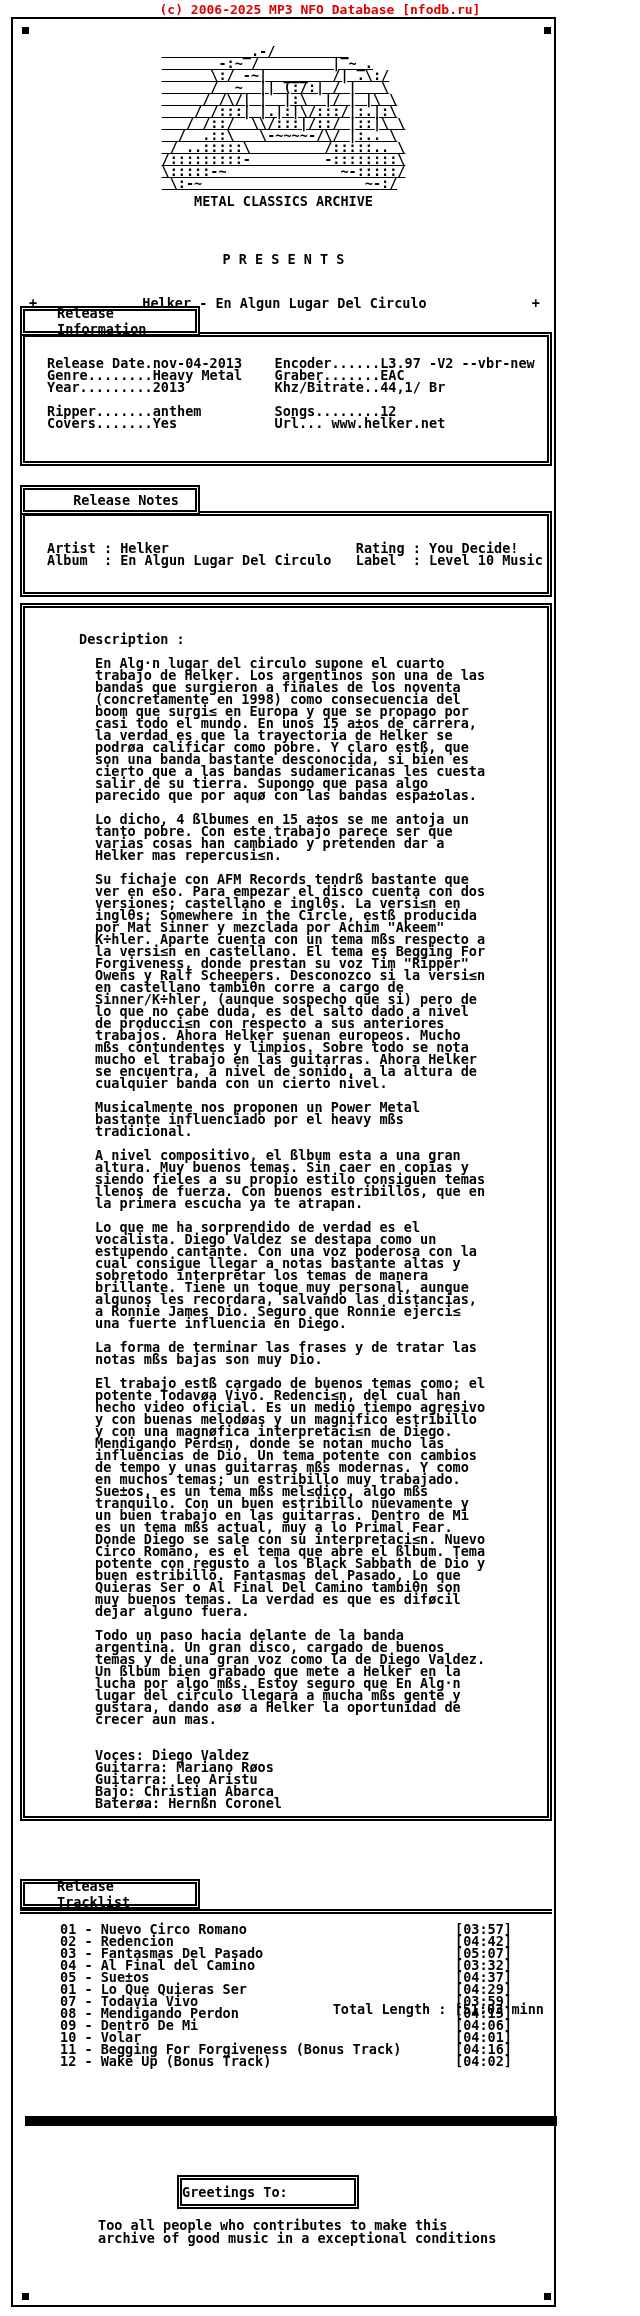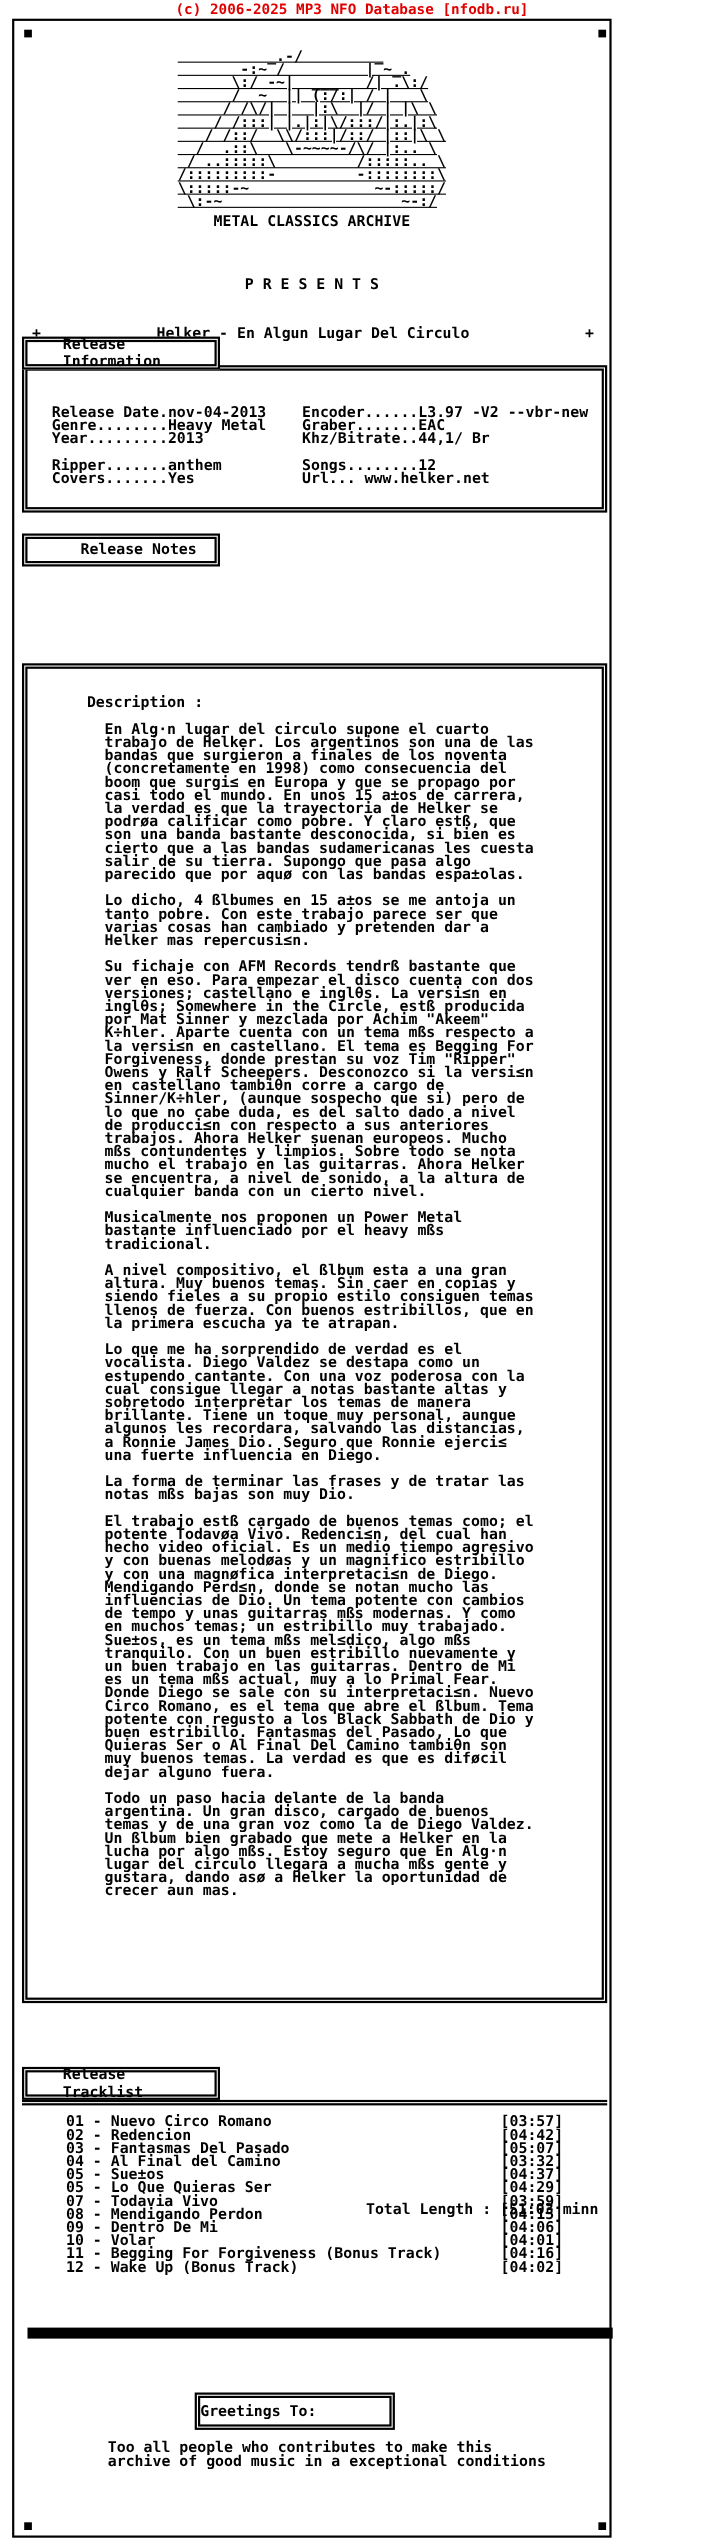--- a/index.html
+++ b/index.html
@@ -30,21 +30,21 @@
     border:5px double #000;background:#fff;z-index:2;
     display:flex;align-items:center;justify-content:center;padding-left:32px;
   }
   .big-box{
     position:absolute;left:7px;width:532px;box-sizing:border-box;
     border:5px double #000;background:#fff;z-index:1;
   }
   .tab-info{top:287px;} .box-info{top:313px;height:134px;}
   .tab-notes{top:466px;} .box-notes{top:492px;height:86px;}
   .box-desc{top:584px;height:1218px;}
-  .info-pre{padding:32px 0 0 22px;}
+  .info-pre{padding:20px 0 0 22px;}
   .notes-pre{padding:26px 0 0 22px;}
   .desc-heading{padding:25px 0 0 54px;}
   .desc-body{padding:12px 0 0 70px;}
   .desc-lineup{padding:24px 0 0 70px;}
   .tl-header{position:absolute;top:1860px;left:7px;width:532px;height:30px;
     border-bottom:5px double #000;box-sizing:content-box;}
   .tab-tracklist{top:1860px;}
   .tracklist-rows{position:absolute;top:1904px;left:47px;width:452px;}
   .track-row{display:flex;justify-content:space-between;height:12px;line-height:12px;}
   .total-length{position:absolute;top:1982px;left:7px;width:524px;text-align:right;}
@@ -95,20 +95,24 @@
     <pre class="info-pre">Release Date.nov-04-2013    Encoder......L3.97 -V2 --vbr-new
 Genre........Heavy Metal    Graber.......EAC
 Year.........2013           Khz/Bitrate..44,1/ Br
 
 Ripper.......anthem         Songs........12
 Covers.......Yes            Url... www.helker.net</pre>
   </div>
 
   <div class="tab-box tab-notes">
     <span>Release Notes</span>
+  </div>
+  <div class="big-box box-notes">
+    <pre class="notes-pre">Artist : Helker                       Rating : You Decide!
+Album  : En Algun Lugar Del Circulo   Label  : Level 10 Music</pre>
   </div>
 
   <div class="big-box box-desc">
     <pre class="desc-heading">Description :</pre>
     <pre class="desc-body">En Alg·n lugar del circulo supone el cuarto
 trabajo de Helker. Los argentinos son una de las
 bandas que surgieron a finales de los noventa
 (concretamente en 1998) como consecuencia del
 boom que surgi≤ en Europa y que se propago por
 casi todo el mundo. En unos 15 a±os de carrera,
@@ -188,20 +192,25 @@
 dejar alguno fuera.
 
 Todo un paso hacia delante de la banda
 argentina. Un gran disco, cargado de buenos
 temas y de una gran voz como la de Diego Valdez.
 Un ßlbum bien grabado que mete a Helker en la
 lucha por algo mßs. Estoy seguro que En Alg·n
 lugar del circulo llegara a mucha mßs gente y
 gustara, dando asø a Helker la oportunidad de
 crecer aun mas.</pre>
+    <pre class="desc-lineup">Voces: Diego Valdez
+Guitarra: Mariano Røos
+Guitarra: Leo Aristu
+Bajo: Christian Abarca
+Baterøa: Hernßn Coronel</pre>
   </div>
 
   <div class="tl-header"></div>
   <div class="tab-box tab-tracklist">
     <span>Release Tracklist</span>
   </div>
 
   <div class="tracklist-rows">
       <div class="track-row">
         <span>01 - Nuevo Circo Romano</span>
@@ -217,21 +226,21 @@
       </div>
       <div class="track-row">
         <span>04 - Al Final del Camino</span>
         <span>[03:32]</span>
       </div>
       <div class="track-row">
         <span>05 - Sue±os</span>
         <span>[04:37]</span>
       </div>
       <div class="track-row">
-        <span>05 - Lo Que Quieras Ser</span>
+        <span>01 - Lo Que Quieras Ser</span>
         <span>[04:29]</span>
       </div>
       <div class="track-row">
         <span>07 - Todavia Vivo</span>
         <span>[03:59]</span>
       </div>
       <div class="track-row">
         <span>08 - Mendigando Perdon</span>
         <span>[04:15]</span>
       </div>

